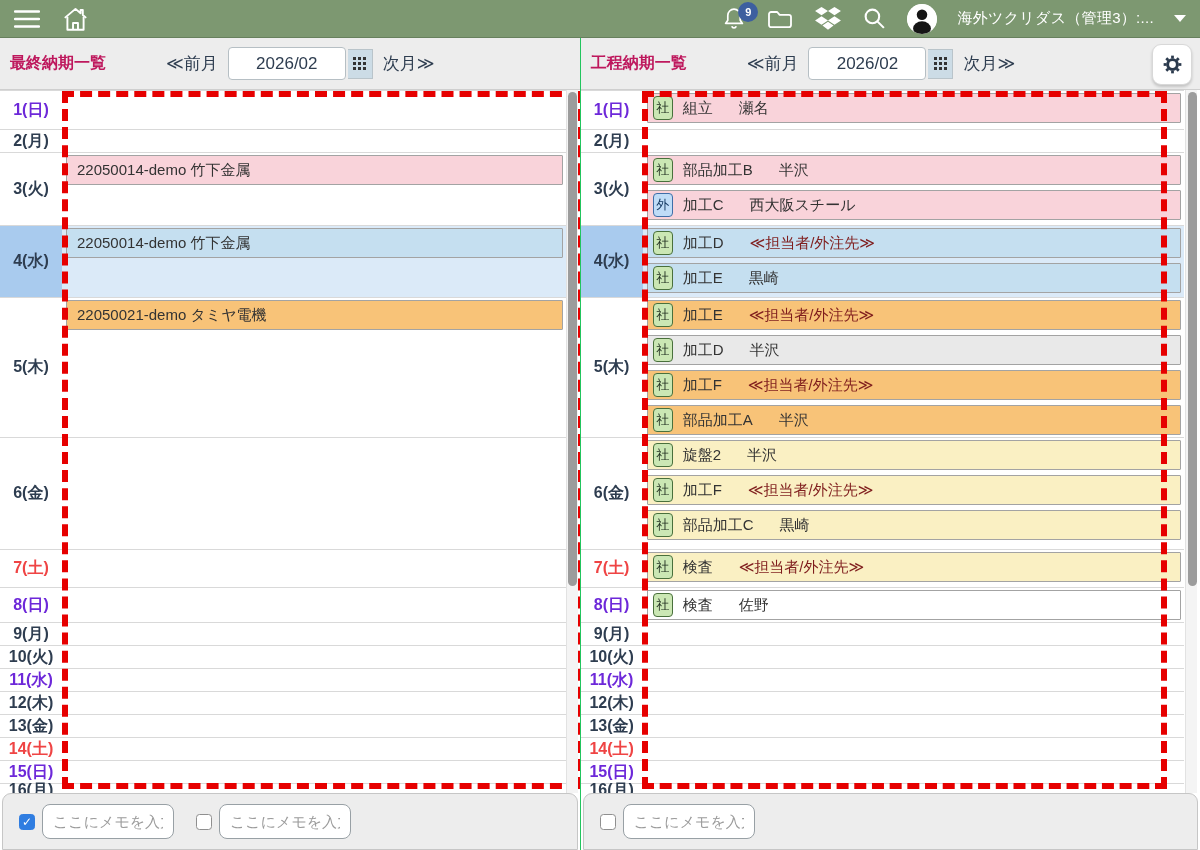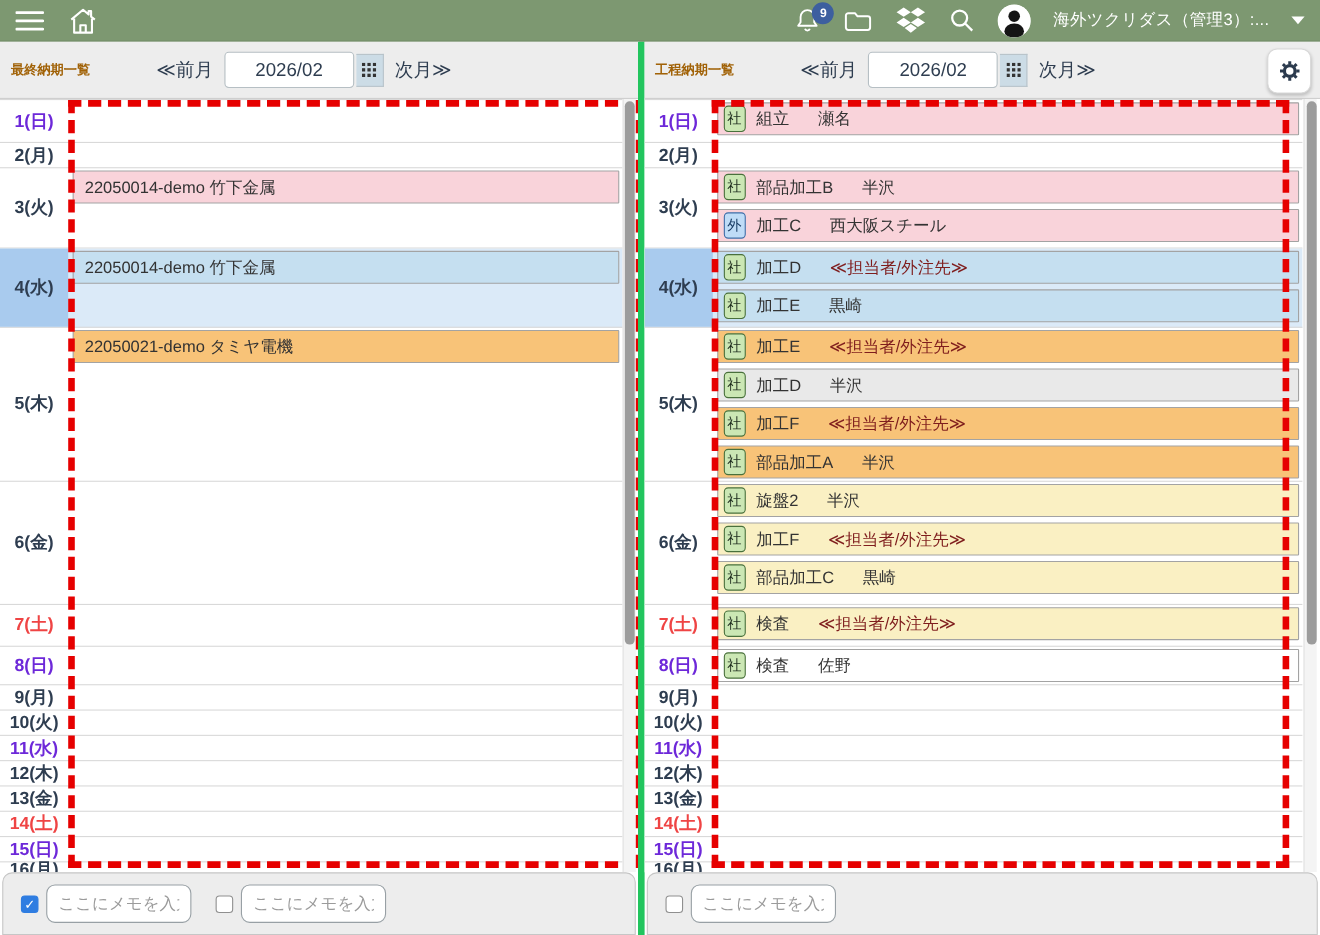--- a/index.html
+++ b/index.html
@@ -16,25 +16,25 @@
            display:flex; align-items:center; justify-content:center; }
   .avatar { width:30px; height:30px; border-radius:50%; background:#fff; overflow:hidden; display:block; }
   .user-label { color:#fff; font-size:15px; letter-spacing:.3px; }
   .chev-down { width:0; height:0; border-left:6px solid transparent; border-right:6px solid transparent;
                border-top:7px solid #fff; }
 
   
   .main { display:flex; height:812px; }
   .panel { position:relative; background:#fff; }
   .panel.left  { width:599px; border-right:1px solid #9f9f9f; }
-  .panel.right { width:640px; border-left:6px solid #22c55e; margin-left:-1px; }
+  .panel.right { width:640px; border-left:1px solid #22c55e; margin-left:-1px; }
 
   .panel-header { height:52px; background:#EDEDED; border-bottom:1px solid #cfcfcf;
                   display:flex; align-items:center; padding:0 10px; position:relative; }
-  .panel-title { font-size:12px; font-weight:bold; color:#a16207; margin-right:60px; white-space:nowrap; }
+  .panel-title { font-size:16px; font-weight:bold; color:#be185d; margin-right:60px; white-space:nowrap; }
   .nav-link { font-size:17px; color:#2e3d50; cursor:pointer; white-space:nowrap; }
   .month-input { width:118px; height:33px; margin:0 2px 0 10px; text-align:center; font-size:17px;
                  color:#2e3d50; border:1px solid #b6bfc4; border-radius:4px; background:#fff;
                  font-family:inherit; }
   .grid-btn { width:25px; height:30px; background:#ccdce6; border:1px solid #b9c4ca; border-left:none;
               display:flex; align-items:center; justify-content:center; cursor:pointer; margin-right:10px; }
   .gear-btn { position:absolute; top:6px; right:8px; width:40px; height:41px; background:#fff;
               border:1px solid #d8d8d8; border-radius:9px; box-shadow:0 2px 3px rgba(0,0,0,.18);
               display:flex; align-items:center; justify-content:center; cursor:pointer; z-index:9; }
 

